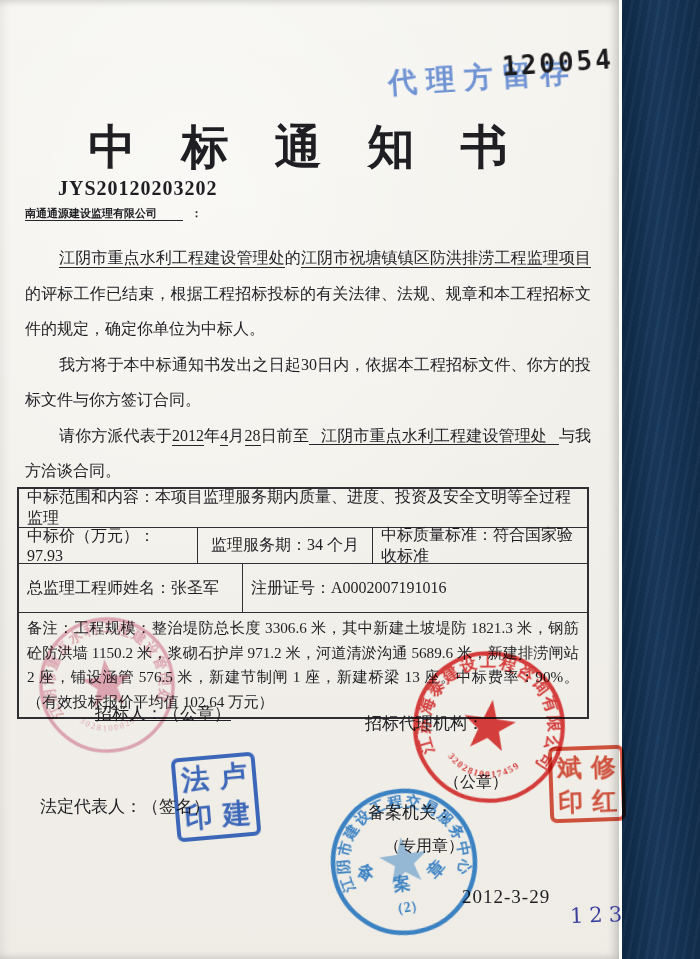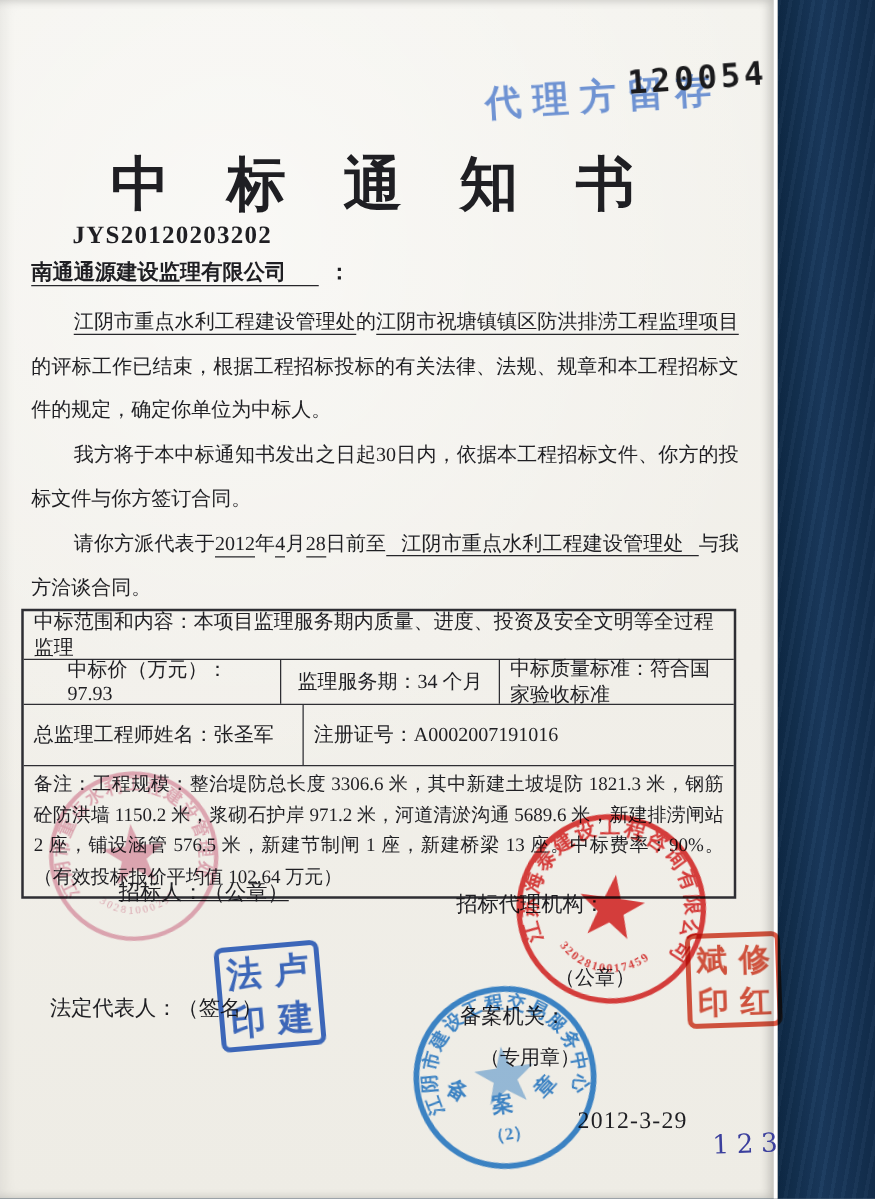--- a/index.html
+++ b/index.html
@@ -24,35 +24,35 @@
   .retain-stamp{left:388px;top:58px;font-size:29px;font-weight:bold;color:#5d86cf;
     letter-spacing:9px;transform:rotate(-3.5deg);opacity:.88;filter:blur(.3px);}
   .serial{left:502px;top:48px;font-family:"DejaVu Sans Mono",monospace;font-weight:bold;
     font-size:26px;color:#1b1b1d;letter-spacing:3px;transform:rotate(-4deg);filter:blur(.2px);}
   
   .title{left:0;top:116px;width:622px;text-align:center;font-size:47px;font-weight:bold;
     letter-spacing:46px;padding-left:20px;box-sizing:border-box;white-space:nowrap;}
   .doc-no{left:0;top:177px;width:622px;padding-left:58px;box-sizing:border-box;
     font-size:20px;font-weight:bold;letter-spacing:1px;}
   
-  .recipient{left:25px;top:206px;font-size:17px;font-weight:bold;}
+  .recipient{left:25px;top:206px;font-size:11px;font-weight:bold;}
   .u{border-bottom:1.6px solid #26262a;padding-bottom:1px;}
   .recipient .u{padding-right:26px;}
   .recipient .colon{margin-left:8px;font-weight:bold;}
   .bodytext{left:25px;top:240px;width:566px;font-size:16px;line-height:35.5px;text-align:justify;}
   .bodytext p{margin:0;text-indent:34px;}
   .blank-wide{padding:0 12px;}
   
   .dtable{left:17px;top:487px;width:572px;border:2px solid #2e2e33;box-sizing:border-box;
     font-size:16px;background:rgba(255,255,255,0.0);}
   .trow{display:flex;border-top:1.5px solid #2e2e33;}
   .trow:first-child{border-top:none;}
   .tcell{padding:2px 8px;box-sizing:border-box;display:flex;flex-direction:column;justify-content:center;}
   .tcell + .tcell{border-left:1.5px solid #2e2e33;}
-  .r1{height:38px;}.r2{height:35px;padding-left:27px;}.r3{height:48px;}.r4{min-height:76px;}
+  .r1{height:38px;}.r2{height:35px;}.r3{height:48px;}.r4{min-height:76px;}
   .c-price{width:178px;}.c-period{width:175px;align-items:center;}.c-quality{flex:1;}
   .c-chief{width:223px;}.c-certs{flex:1;}
   .remarks{font-size:15.2px;line-height:24.5px;text-align:justify;padding:3px 8px;}
   .lbl,.val{display:inline;}
   
   .sig{font-size:17px;}
   .tenderer-label{left:95px;top:702px;text-decoration:underline;}
   .agency-label{left:365px;top:712px;}
   .agency-note{left:444px;top:772px;font-size:16px;}
   .legal-label{left:40px;top:795px;}

